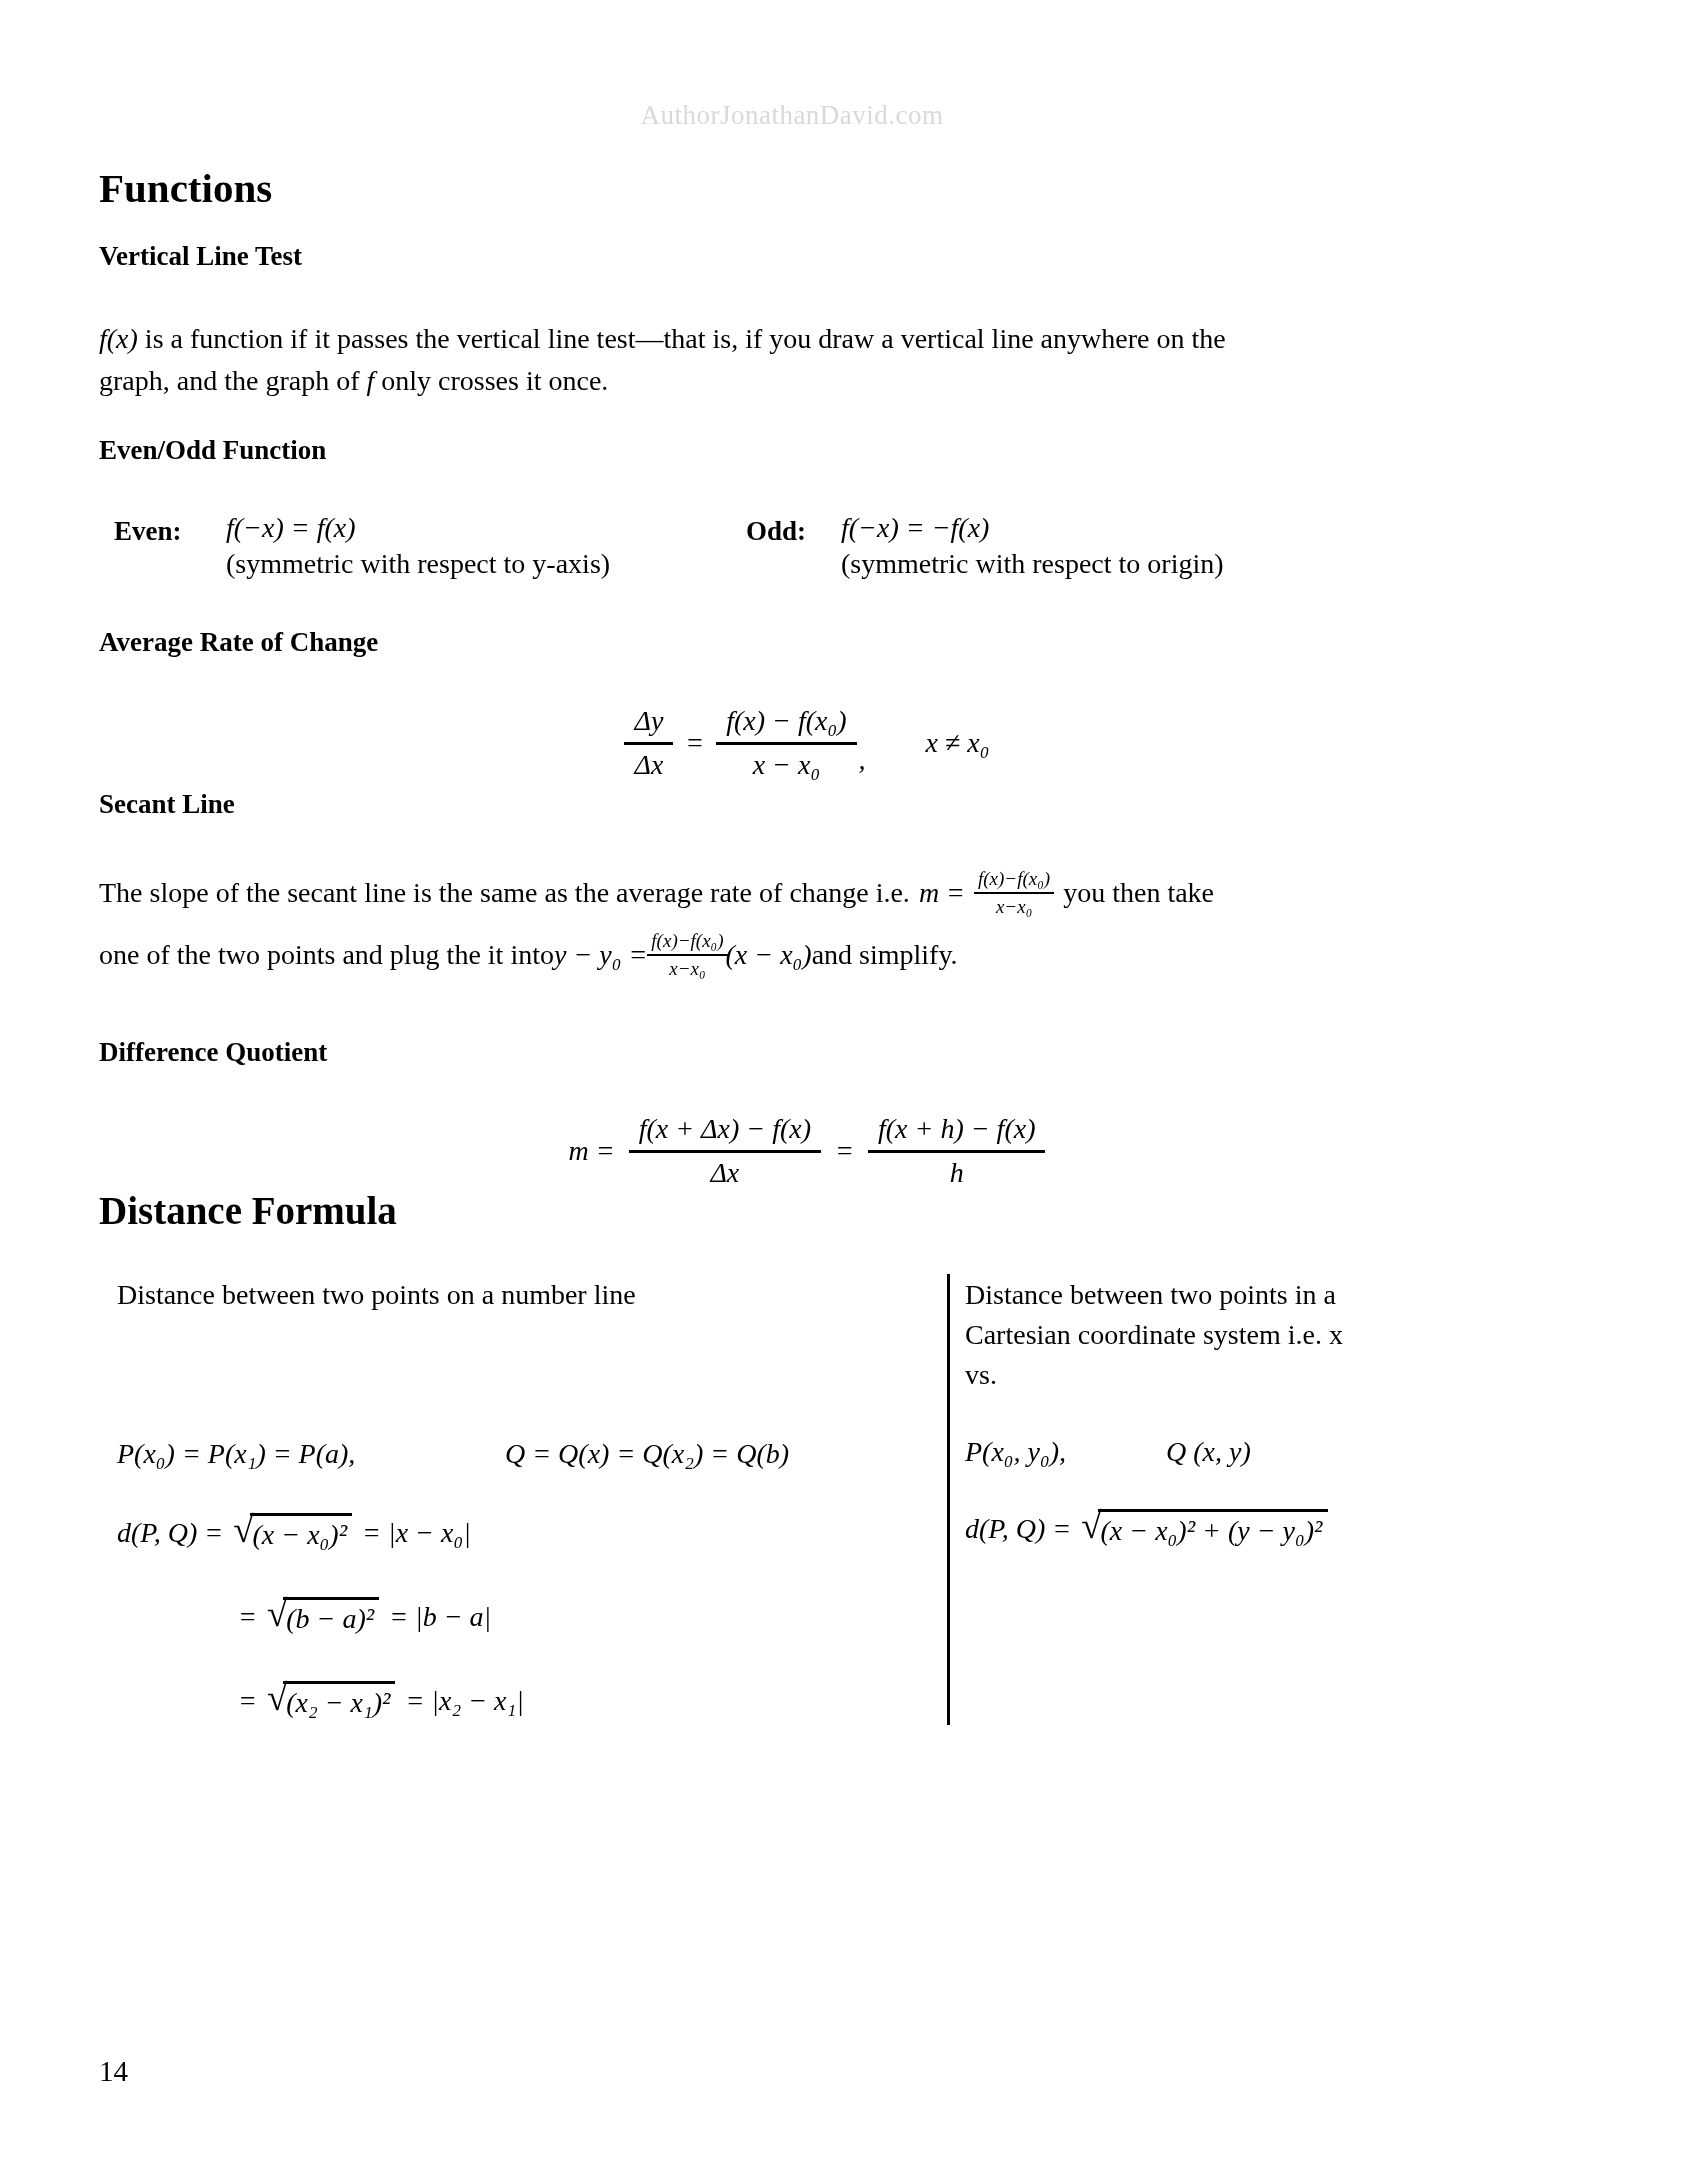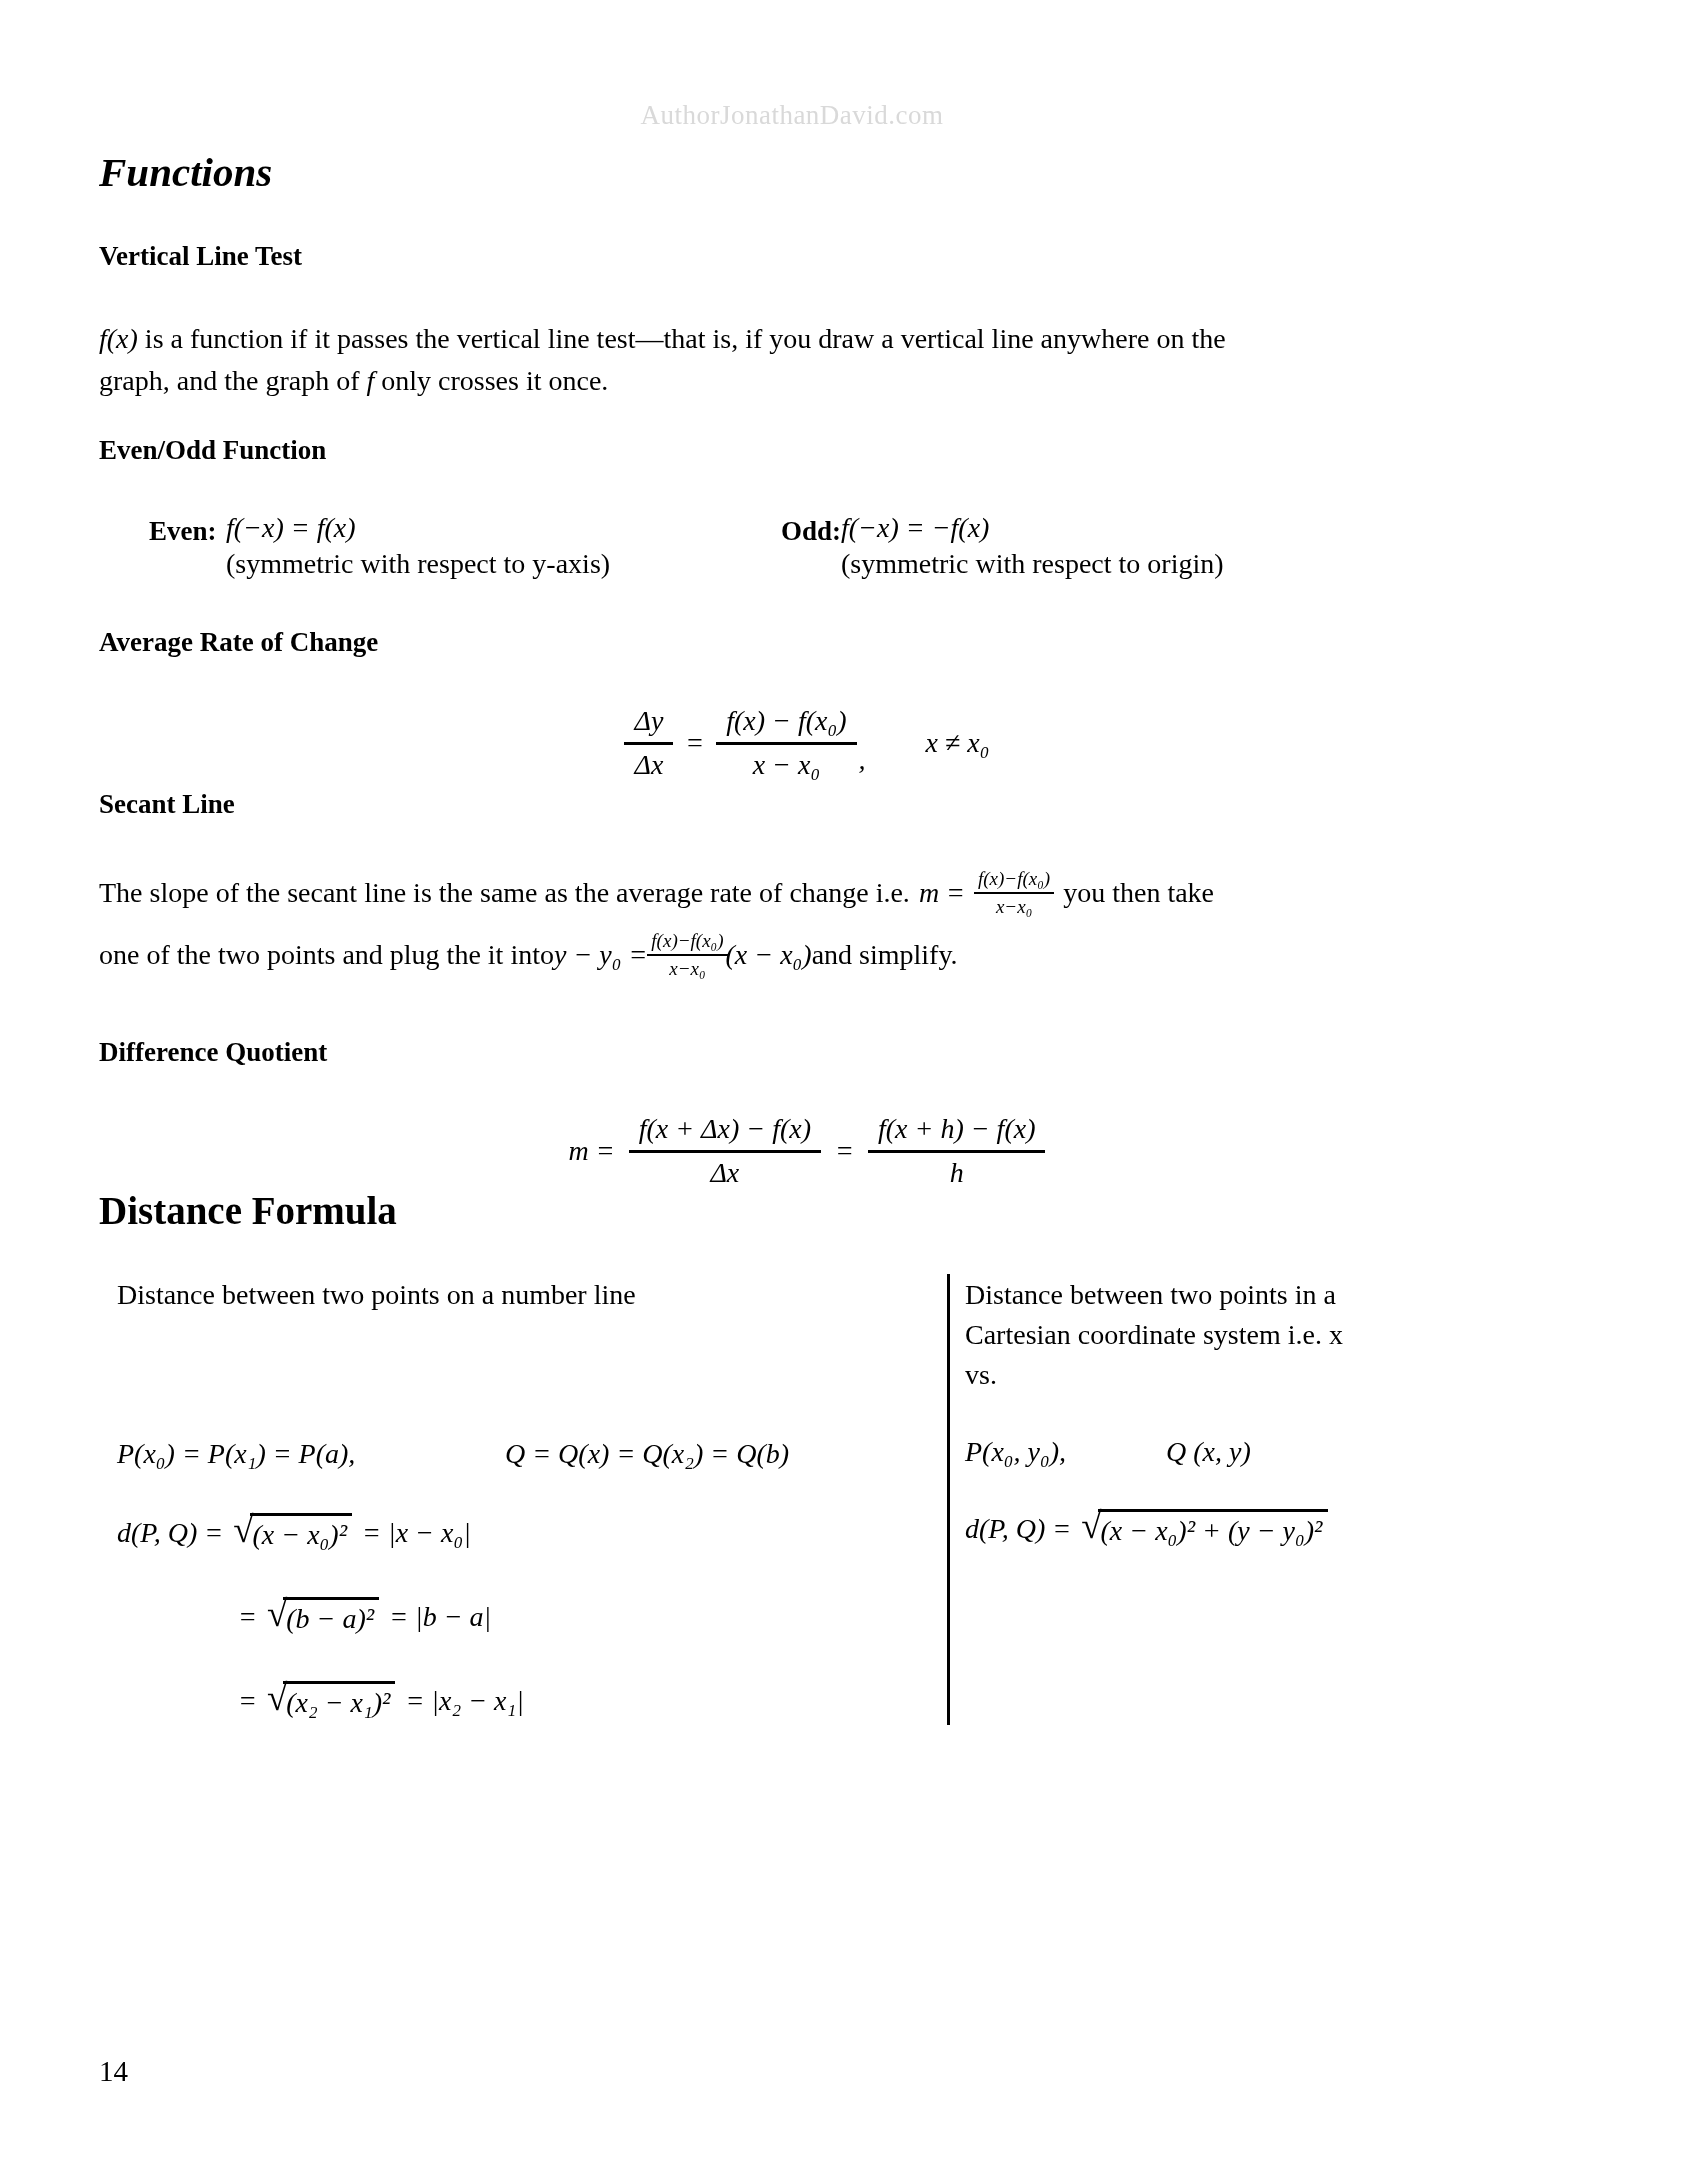--- a/index.html
+++ b/index.html
@@ -12,21 +12,21 @@
              font-size:27px;color:#d9d9d9;letter-spacing:0.5px;}
 
   .h1{position:absolute;font-size:41px;font-weight:bold;line-height:1;margin:0;}
   .h3{position:absolute;font-size:27px;font-weight:bold;line-height:1;margin:0;}
 
   .body-text{font-size:28px;line-height:42px;}
   .para{position:absolute;left:99px;width:1445px;}
 
   .m{font-style:italic;}
   .mt{font-size:28px;font-style:italic;}
-  .label{font-size:27px;font-weight:bold;margin-left:35px;}
+  .label{font-size:27px;font-weight:bold;}
 
   .formula-row{position:absolute;display:flex;align-items:center;font-size:28px;}
   .centered{left:99px;width:1416px;justify-content:center;}
 
   .frac{display:inline-flex;flex-direction:column;align-items:center;font-style:italic;
         vertical-align:middle;}
   .frac .num{border-bottom:3px solid #000;padding:0 10px 4px 10px;line-height:1.15;}
   .frac .den{padding-top:4px;line-height:1.15;}
   .frac-sm{font-size:19px;}
   .frac-sm .num{border-bottom:2px solid #000;padding:0 4px 2px 4px;}
@@ -38,21 +38,21 @@
   .divider{position:absolute;background:#000;}
   .pagenum{position:absolute;font-size:29px;}
 </style>
 </head>
 <body>
 
 <div class="page">
 
   <div class="watermark">AuthorJonathanDavid.com</div>
 
-  <h1 class="h1" style="left:99px;top:152px;font-style:italic;">Functions</h1>
+  <h1 class="h1" style="left:99px;top:168px;">Functions</h1>
 
   <h3 class="h3" style="left:99px;top:243px;">Vertical Line Test</h3>
 
   <div class="para body-text" style="top:318px;">
     <div><span class="m">f(x)</span><span> is a function if it passes the vertical line test—that is, if you draw a vertical line anywhere on the</span></div>
     <div><span>graph, and the graph of </span><span class="m">f</span><span> only crosses it once.</span></div>
   </div>
 
   <h3 class="h3" style="left:99px;top:437px;">Even/Odd Function</h3>
 

